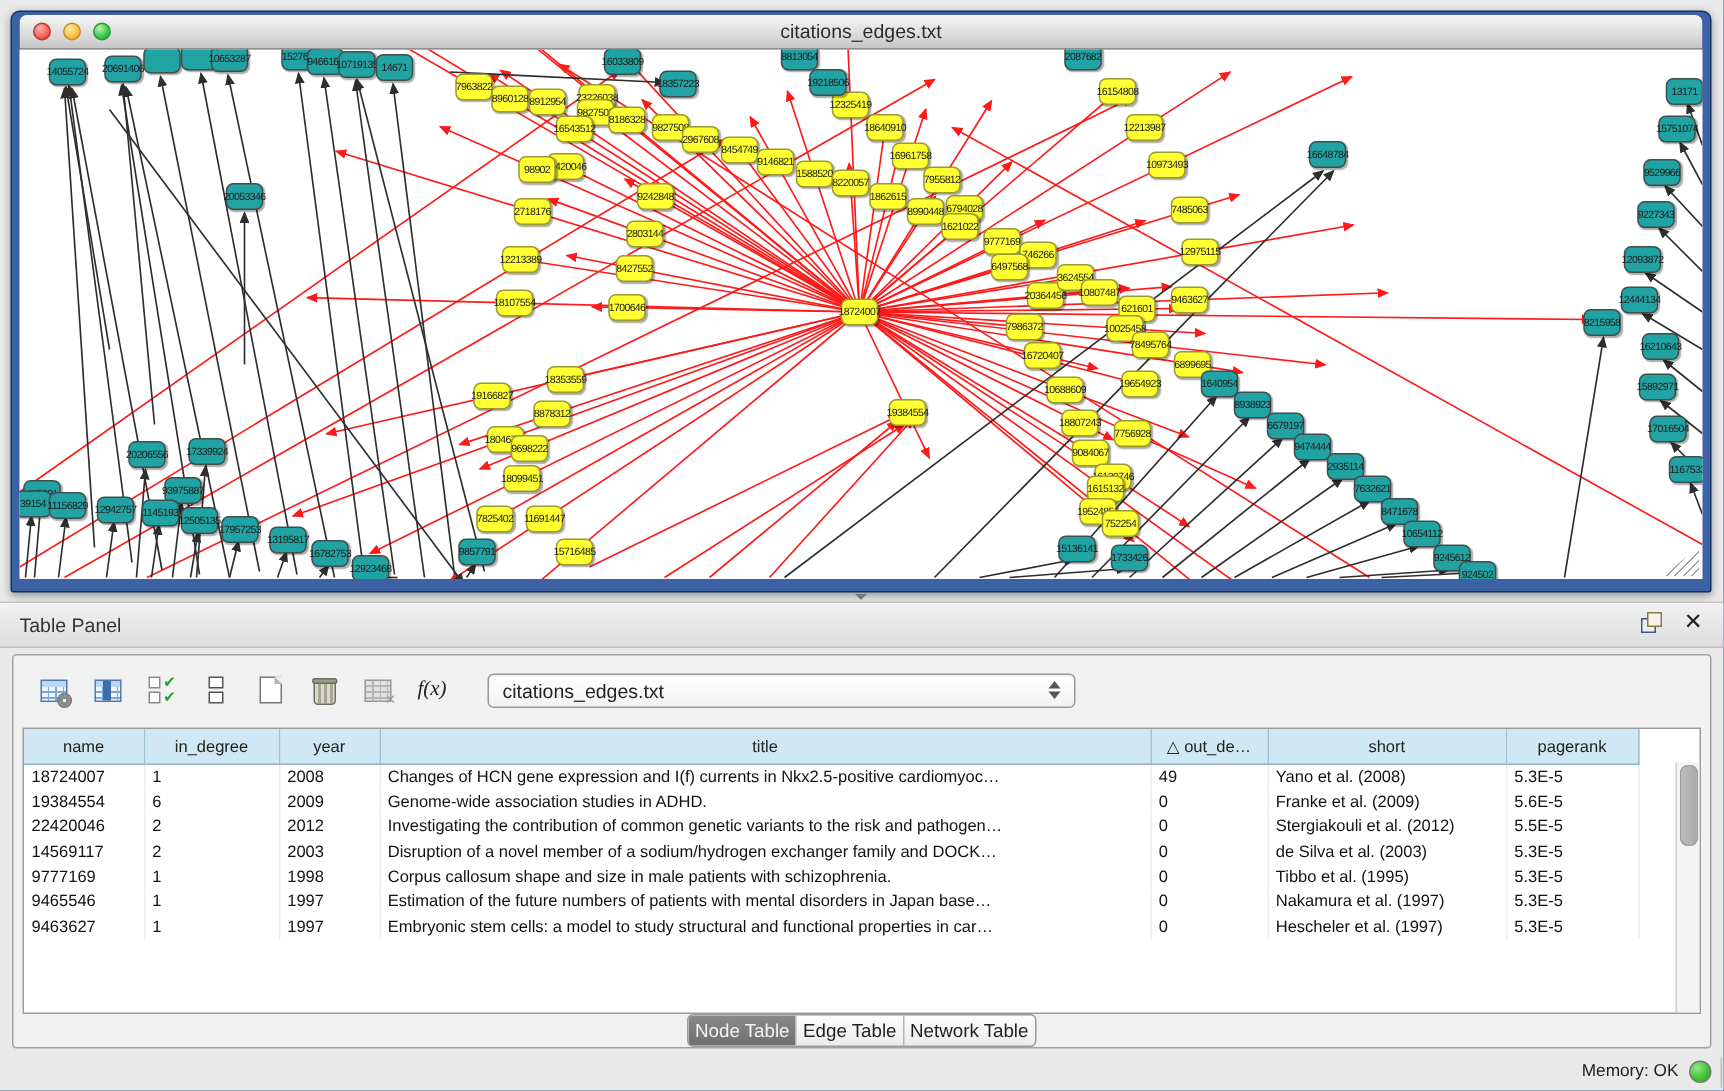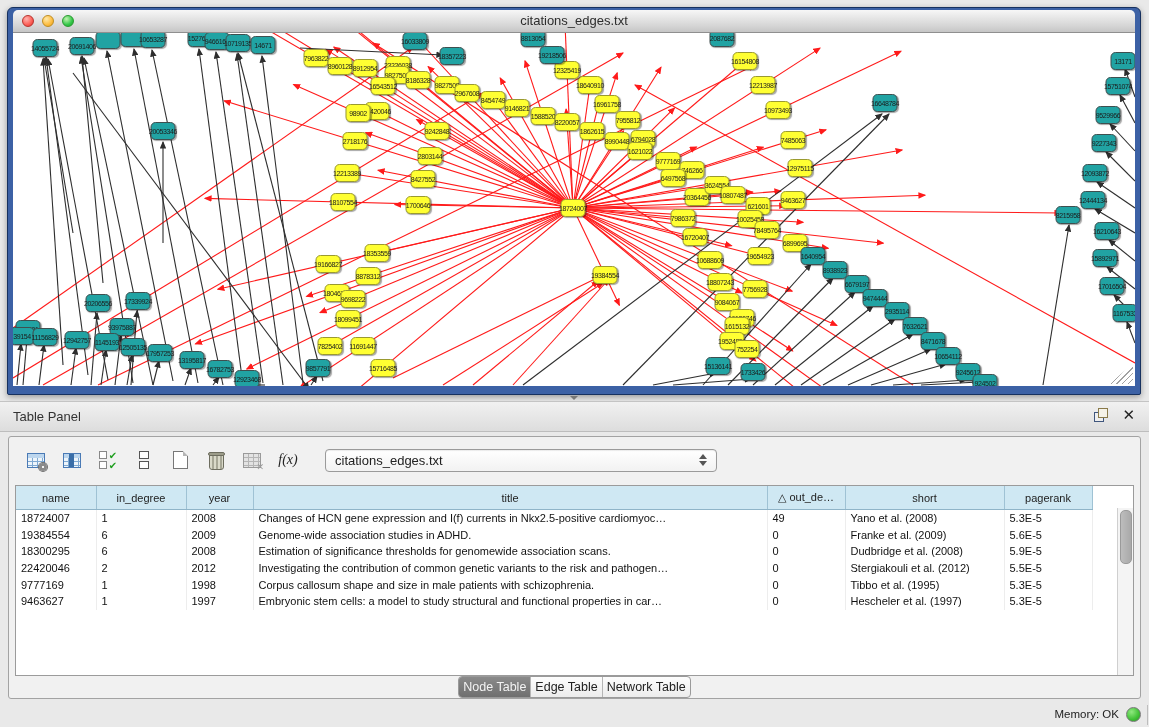--- a/index.html
+++ b/index.html
@@ -743,46 +743,56 @@
             <td>19384554</td>
             <td>6</td>
             <td>2009</td>
             <td>Genome-wide association studies in ADHD.</td>
             <td>0</td>
             <td>Franke et al. (2009)</td>
             <td>5.6E-5</td>
             <td></td>
           </tr>
           <tr>
-            <td>18300295</td>
-            <td>6</td>
-            <td>2008</td>
-            <td>Estimation of significance thresholds for genomewide association scans.</td>
-            <td>0</td>
-            <td>Dudbridge et al. (2008)</td>
-            <td>5.9E-5</td>
-            <td></td>
-          </tr>
-          <tr>
             <td>22420046</td>
             <td>2</td>
             <td>2012</td>
             <td>Investigating the contribution of common genetic variants to the risk and pathogen…</td>
             <td>0</td>
             <td>Stergiakouli et al. (2012)</td>
             <td>5.5E-5</td>
             <td></td>
           </tr>
           <tr>
+            <td>14569117</td>
+            <td>2</td>
+            <td>2003</td>
+            <td>Disruption of a novel member of a sodium/hydrogen exchanger family and DOCK…</td>
+            <td>0</td>
+            <td>de Silva et al. (2003)</td>
+            <td>5.3E-5</td>
+            <td></td>
+          </tr>
+          <tr>
             <td>9777169</td>
             <td>1</td>
             <td>1998</td>
             <td>Corpus callosum shape and size in male patients with schizophrenia.</td>
             <td>0</td>
             <td>Tibbo et al. (1995)</td>
+            <td>5.3E-5</td>
+            <td></td>
+          </tr>
+          <tr>
+            <td>9465546</td>
+            <td>1</td>
+            <td>1997</td>
+            <td>Estimation of the future numbers of patients with mental disorders in Japan base…</td>
+            <td>0</td>
+            <td>Nakamura et al. (1997)</td>
             <td>5.3E-5</td>
             <td></td>
           </tr>
           <tr>
             <td>9463627</td>
             <td>1</td>
             <td>1997</td>
             <td>Embryonic stem cells: a model to study structural and functional properties in car…</td>
             <td>0</td>
             <td>Hescheler et al. (1997)</td>

